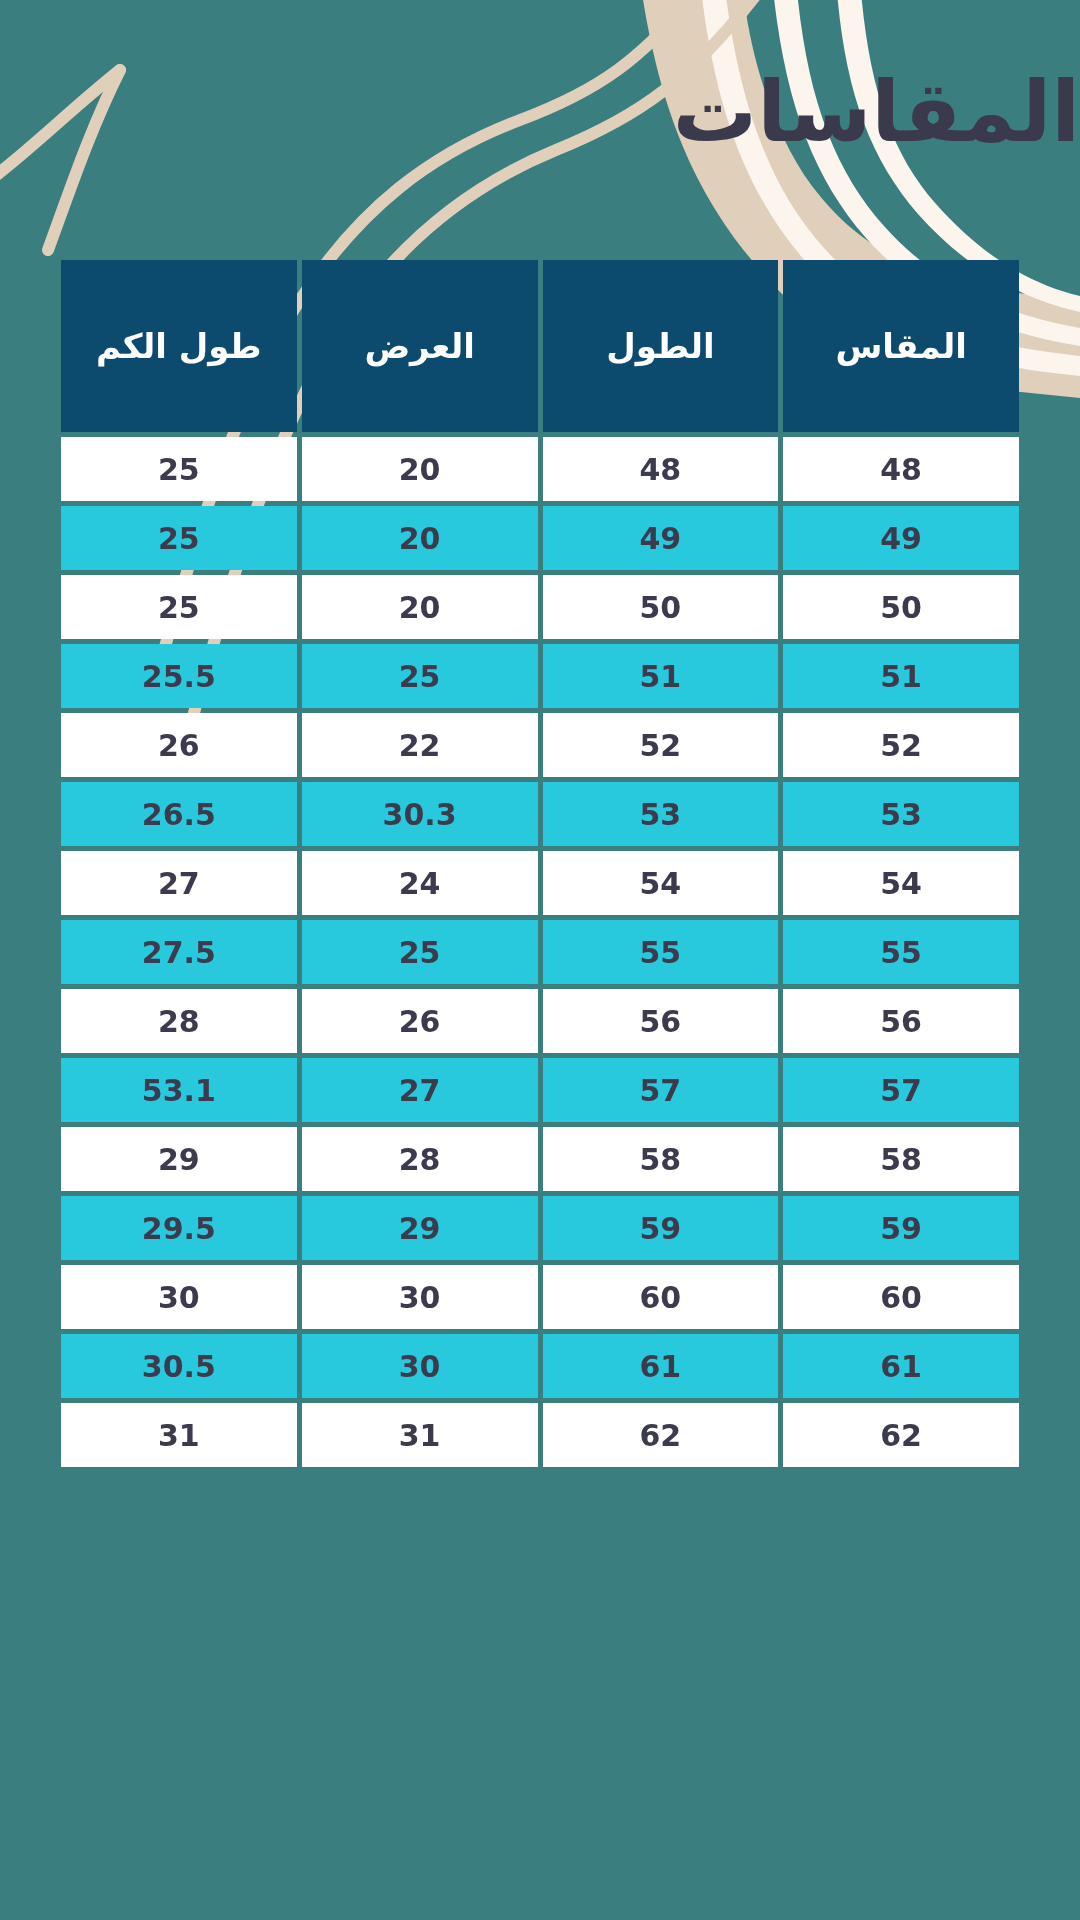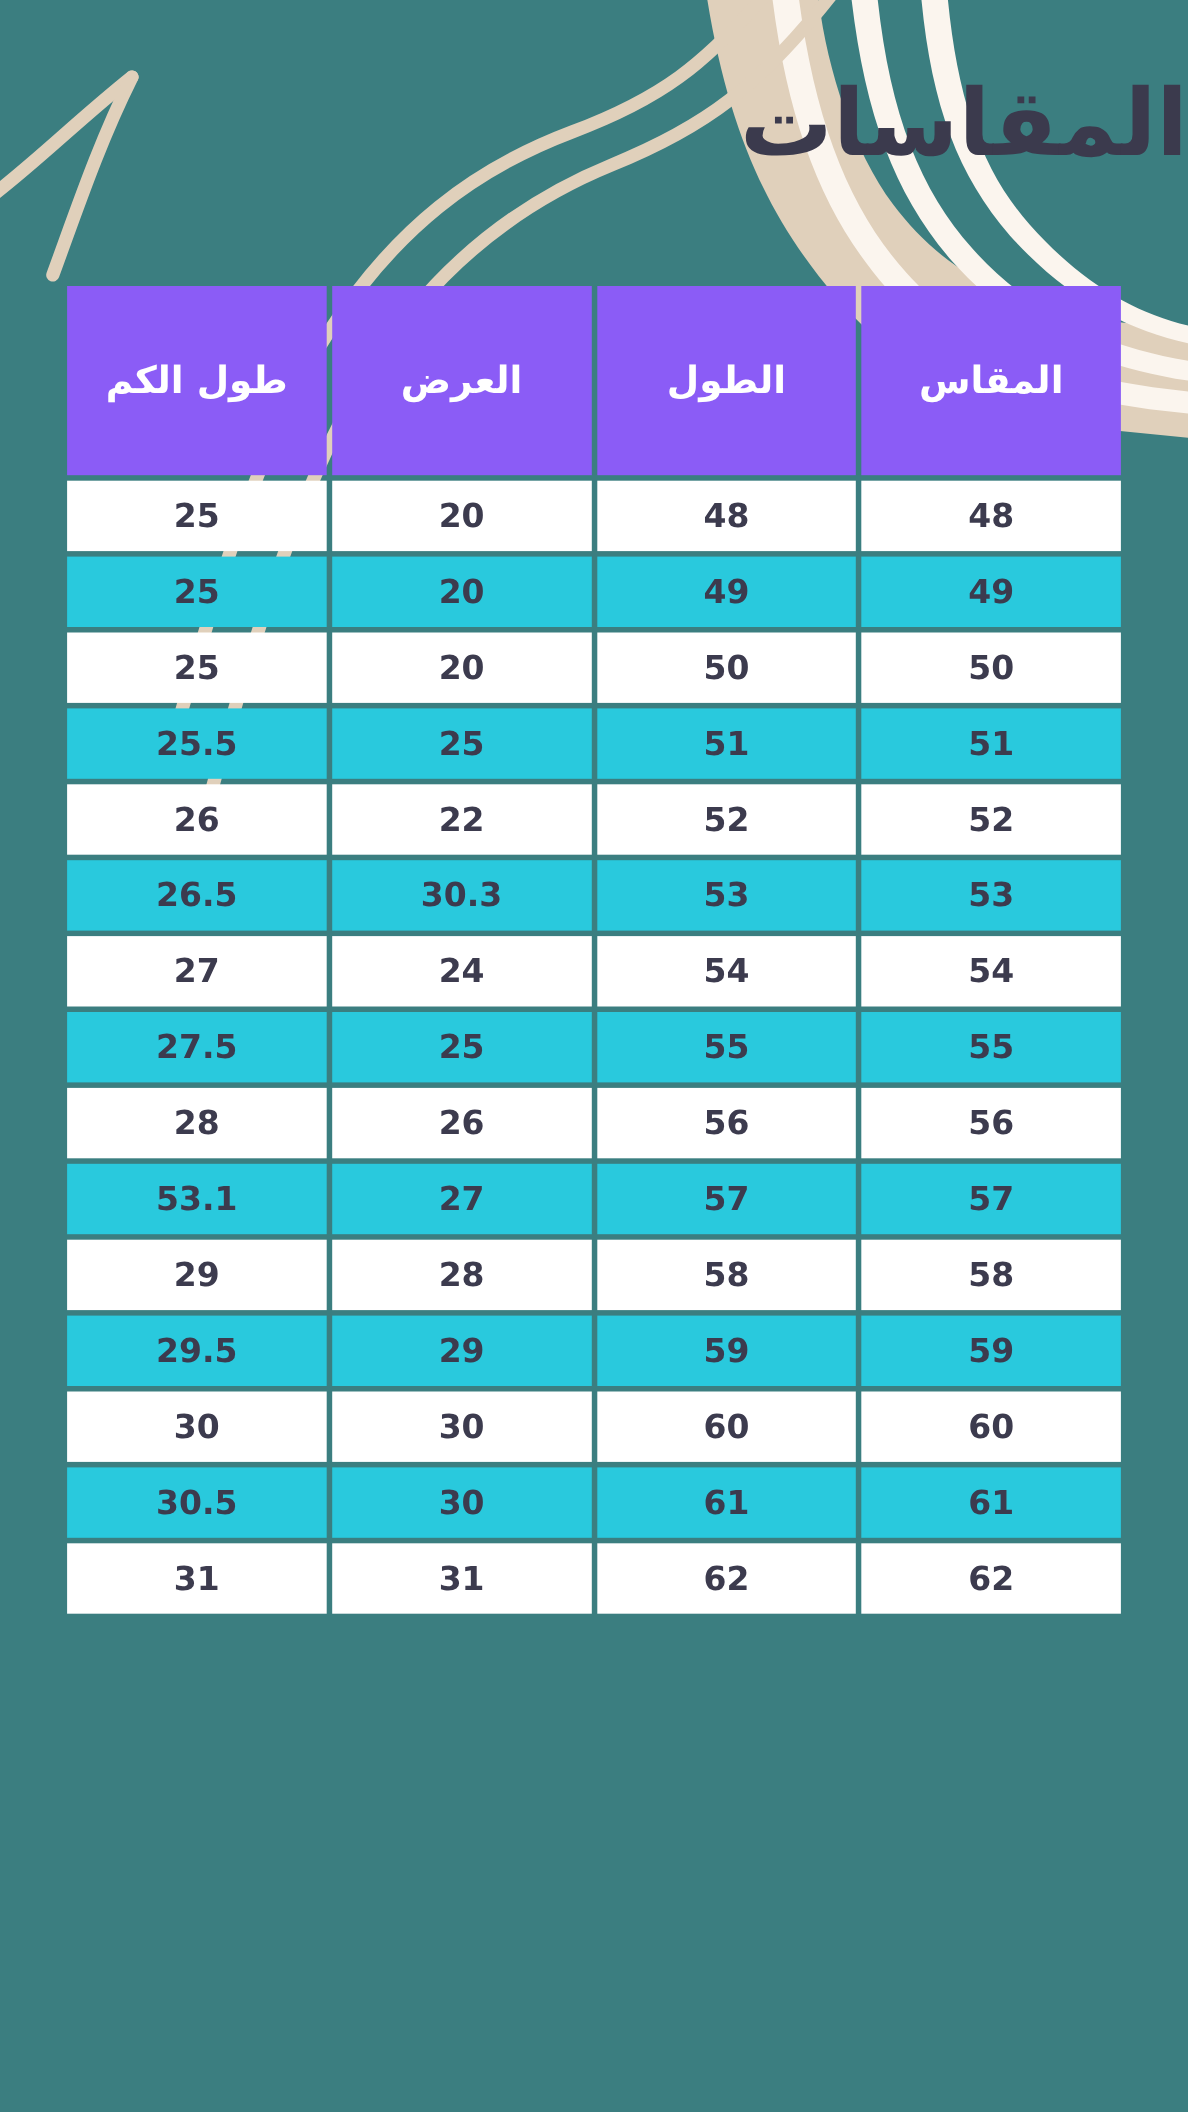--- a/index.html
+++ b/index.html
@@ -50,21 +50,21 @@
   
   .table{
     position:absolute;left:56px;top:255px;
     width:968px;
     border-collapse:separate;
     border-spacing:5px 5px;
     direction:rtl;
     table-layout:fixed;
   }
   .table th{
-    background:#8b5cf6;
+    background:#0c4a6e;
     color:#ffffff;
     font-size:34px;font-weight:bold;
     height:172px;
     vertical-align:middle;
     text-align:center;
     padding:0;
   }
   .table td{
     height:64px;
     text-align:center;

